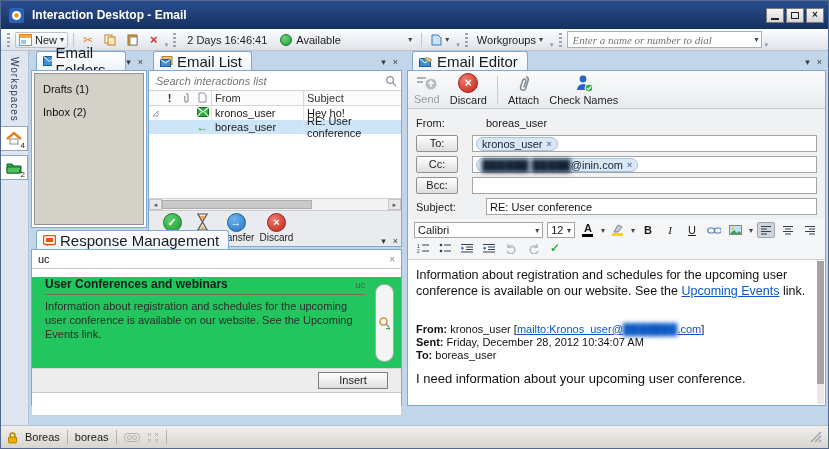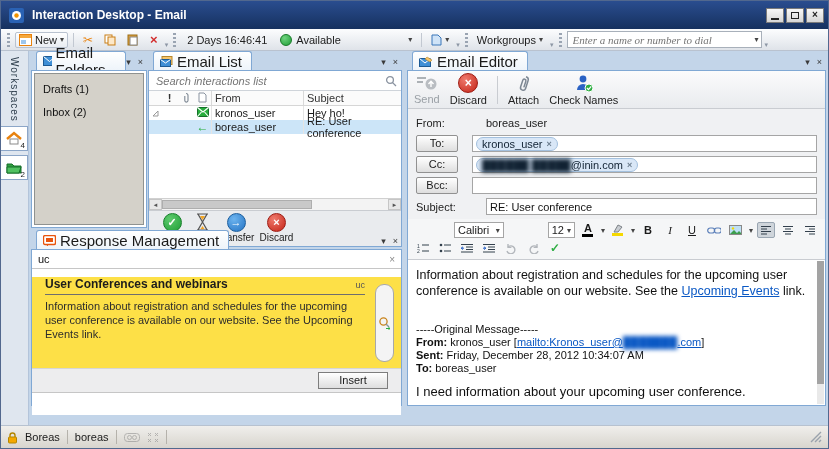--- a/index.html
+++ b/index.html
@@ -93,21 +93,21 @@
   .frow { display:flex; align-items:center; margin-bottom:4px; height:17px; }
   .flabel { width:56px; color:#222; }
   .fbtn { width:42px; height:17px; background:linear-gradient(#ffffff,#dedede); border:1px solid #919191; border-radius:2px; text-align:center; line-height:15px; margin-right:14px; }
   .finput { flex:1; height:17px; background:#fff; border:1px solid #a5a5a5; display:flex; align-items:center; padding:0 3px; gap:3px; }
   .finput input{ border:none; outline:none; flex:1; font-size:11px; font-family:"Liberation Sans",sans-serif; background:transparent; color:#111; }
   .chip { background:#d9e7f7; border:1px solid #a3c0de; border-radius:8px; padding:0 5px; height:14px; display:flex; align-items:center; gap:4px; color:#123; }
   .chip .x { color:#6b7c8d; font-size:9px; font-weight:bold; }
   .blurred { filter:blur(2px); }
   .ee-format { background:#f5f6f7; border-bottom:1px solid #c9ccd1; padding:2px 6px; }
   .fmtrow { display:flex; align-items:center; gap:4px; height:18px; }
-  .combo { background:#fff; border:1px solid #a5a5a5; height:16px; display:flex; align-items:center; padding:0 3px;margin-left:40px; }
+  .combo { background:#fff; border:1px solid #a5a5a5; height:16px; display:flex; align-items:center; padding:0 3px; }
   .combo .dd { margin-left:auto; }
   .fontcombo { width:168px; }
   .sizecombo { width:34px; gap:3px; }
   .fmtbtn { min-width:18px; height:16px; display:flex; align-items:center; justify-content:center; border:1px solid transparent; border-radius:2px; padding:0 1px; }
   .fmtbtn.active { background:#cfd5db; border-color:#9aa6b2; }
   .glyphB{font-weight:bold;} .glyphI{font-style:italic;font-family:"Liberation Serif",serif;} .glyphU{text-decoration:underline;}
   .colorA { display:flex; flex-direction:column; align-items:center; line-height:1; }
   .colorA .a { font-weight:bold; font-size:11px; }
   .colorA .swatch { width:11px; height:3px; background:#000; margin-top:0px; }
   .colorA .swatch.yellow { background:#f5d800; }
@@ -117,21 +117,21 @@
   a.link { color:#0a58c4; text-decoration:underline; }
   .orig { font-size:11px; line-height:13px; margin-top:24px; }
   .orig b { font-weight:bold; }
   .closing { font-size:13px; margin-top:9px; }
   .vscroll { position:absolute; right:1px; top:1px; bottom:1px; width:7px; background:#e9e9e9; }
   .vthumb { position:absolute; left:0; right:0; top:0; height:86%; background:#a3a3a3; }
 
   
   .rm-search { height:19px; border-bottom:1px solid #c6c6c6; display:flex; align-items:center; padding:0 6px; background:#fff; }
   .rm-search input { flex:1; border:none; outline:none; font-size:11px; color:#111; font-family:"Liberation Sans",sans-serif; background:transparent; }
-  .rm-content { position:relative; height:92px; background:#fde047; border-bottom:1px solid #d6d6d6; }
+  .rm-content { position:relative; height:92px; background:#22c55e; border-bottom:1px solid #d6d6d6; }
   .rm-card { margin:8px 36px 0 13px; }
   .rm-titlerow { display:flex; align-items:baseline; }
   .rm-title { font-weight:bold; font-size:12px; color:#1c1c1c; }
   .rm-tag { margin-left:auto; font-size:9px; color:#555; }
   .rm-hr { border-top:1px solid #6e6e6e; margin:3px 0 4px 0; }
   .rm-body { font-size:11px; color:#2c2c2c; line-height:14px; }
   .rm-side { position:absolute; right:7px; top:7px; width:19px; height:78px; border:1px solid #a8a8a8; border-radius:9px; background:#f4f4f4; display:flex; align-items:center; justify-content:center; }
   .rm-insertrow { height:24px; background:#ededee; display:flex; align-items:center; justify-content:flex-end; padding-right:13px; border-bottom:1px solid #c6c6c6; }
   .rm-insert { width:70px; height:17px; background:linear-gradient(#ffffff,#dedede); border:1px solid #7d7d7d; text-align:center; line-height:15px; }
   .rm-blank { background:#fff; height:22px; }
@@ -559,21 +559,20 @@
             <span class="fmtbtn">
               <span style="color:#2fae43;font-weight:bold;font-size:12px;">✓</span>
             </span>
           </div>
         </div>
 
         <div class="ee-bodywrap" style="flex:1;">
           <div class="ee-body">
             <div class="para"><span>Information about registration and schedules for the upcoming user conference is available on our website.  See the </span><a class="link">Upcoming Events</a><span> link.</span></div>
             <div class="orig">
-              <div>-----Original Message-----</div>
               <div><b>From:</b><span> kronos_user [</span><a class="link"><span>mailto:Kronos_user@</span><span class="blurred">███████</span><span>.com</span></a><span>]</span></div>
               <div><b>Sent:</b><span> Friday, December 28, 2012 10:34:07 AM</span></div>
               <div><b>To:</b><span> boreas_user</span></div>
             </div>
             <div class="closing">I need information about your upcoming user conference.</div>
           </div>
           <div class="vscroll">
               <div class="vthumb"></div>
             </div>
         </div>

